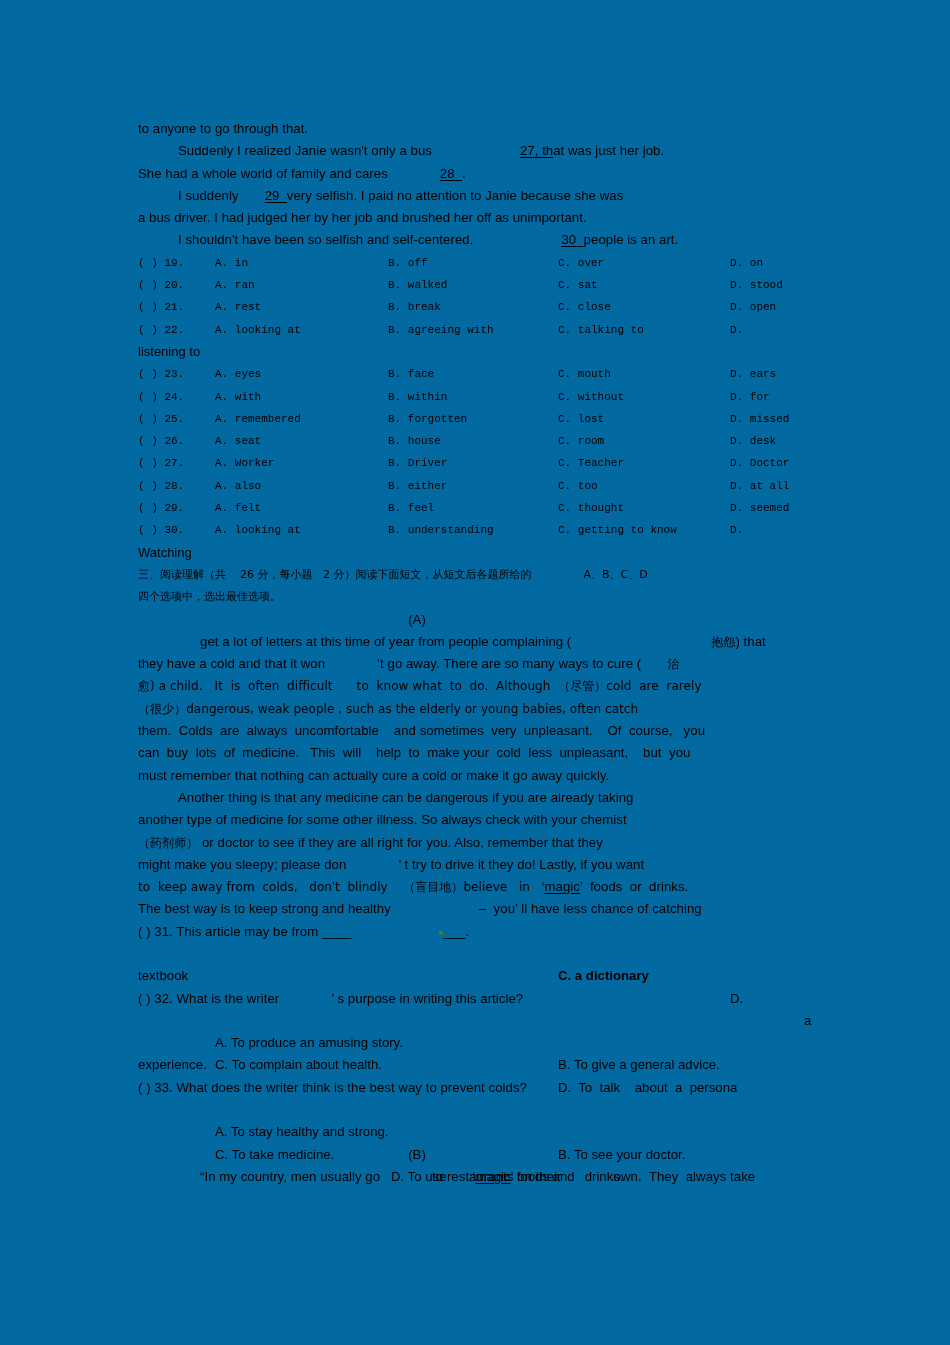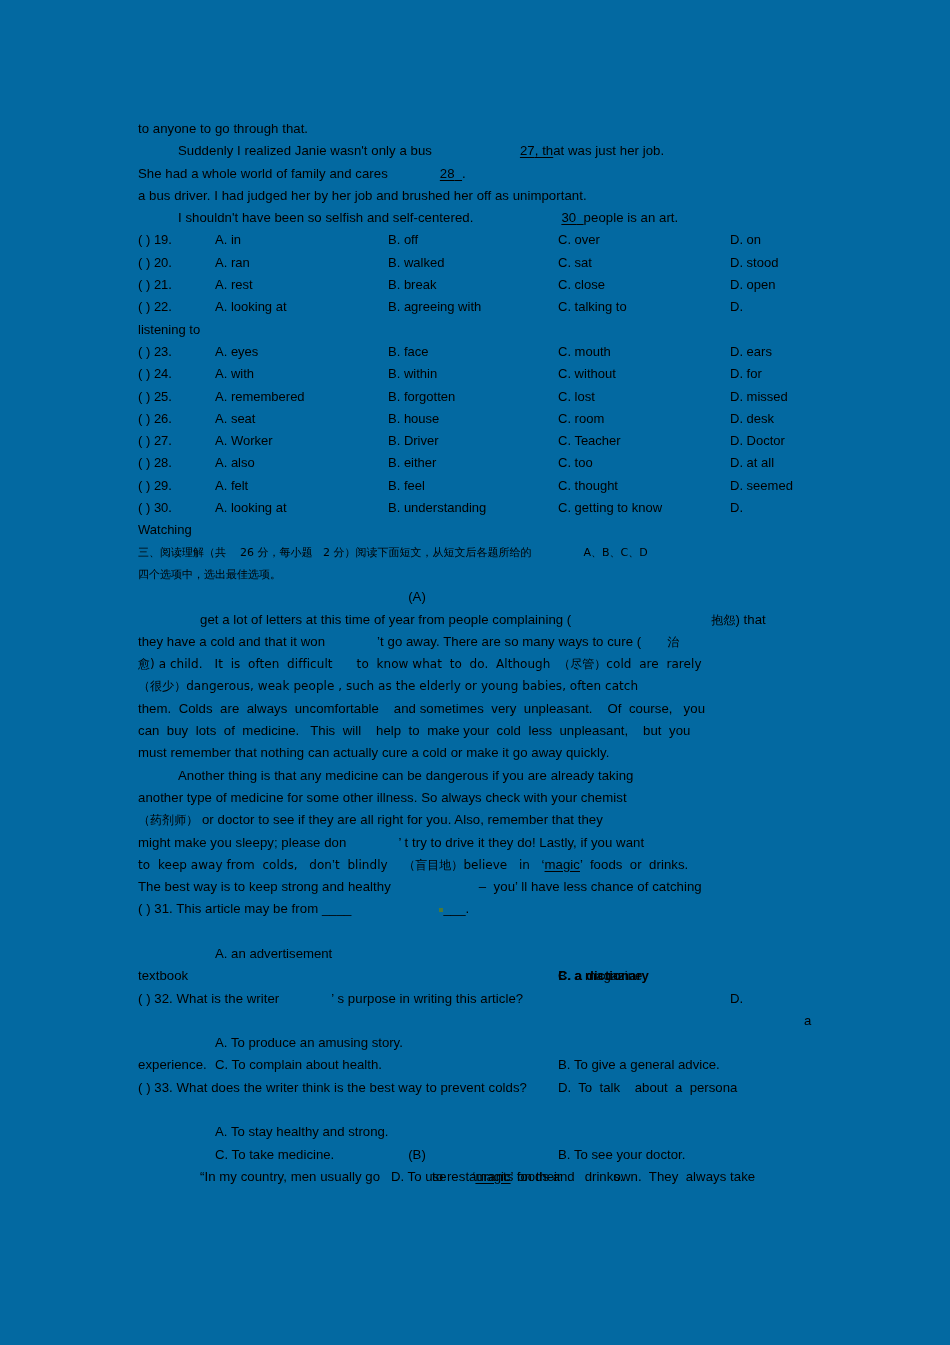--- a/index.html
+++ b/index.html
@@ -44,23 +44,24 @@
   .blank {
     text-decoration: underline;
     text-underline-offset: 2px;
   }
   .u { text-decoration: underline; text-underline-offset: 2px; }
 
   
   .mc-row {
     position: relative;
     height: 22.3px;
-    font-size: 13px;
-    line-height: 22.3px;
-    white-space: pre;
+    font-size: 11px;
+    line-height: 22.3px;
+    white-space: pre;
+    font-family: Liberation Mono, monospace;
   }
   .mc-num  { position: absolute; left: 0px; }
   .mc-a    { position: absolute; left: 77px; }
   .mc-b    { position: absolute; left: 250px; }
   .mc-c    { position: absolute; left: 420px; }
   .mc-d    { position: absolute; left: 592px; }
   .mc-wrap { font-size: 13px; line-height: 22.3px; white-space: pre; }
 
   
   .cjk {
@@ -114,20 +115,21 @@
 
 <div class="page">
   <div class="content">
 
     <div class="line"><span>to anyone to go through that.</span></div>
 
     <div class="line"><span class="indent"></span><span>Suddenly I realized Janie wasn't only a bus</span><span class="sp-xl"></span><span class="blank">27</span><span class="u">, th</span><span>at was just her job.</span></div>
 
     <div class="line"><span>She had a whole world of family and cares</span><span class="sp-lg"></span><span class="blank">28</span><span class="u">  </span><span>.</span></div>
 
+    <div class="line"><span class="indent"></span><span>I suddenly</span><span class="sp-md"></span><span class="blank">29</span><span class="u">  </span><span>very selfish. I paid no attention to Janie because she was</span></div>
 
     <div class="line"><span>a bus driver. I had judged her by her job and brushed her off as unimportant.</span></div>
 
     <div class="line"><span class="indent"></span><span>I shouldn't have been so selfish and self-centered.</span><span class="sp-xl"></span><span class="blank">30</span><span class="u">  </span><span>people is an art.</span></div>
 
     <div id="mc-list">
         <div class="mc-row"><span class="mc-num">( ) 19.</span><span class="mc-a">A. in</span><span class="mc-b">B. off</span><span class="mc-c">C. over</span><span class="mc-d">D. on</span></div>
         <div class="mc-row"><span class="mc-num">( ) 20.</span><span class="mc-a">A. ran</span><span class="mc-b">B. walked</span><span class="mc-c">C. sat</span><span class="mc-d">D. stood</span></div>
         <div class="mc-row"><span class="mc-num">( ) 21.</span><span class="mc-a">A. rest</span><span class="mc-b">B. break</span><span class="mc-c">C. close</span><span class="mc-d">D. open</span></div>
         <div class="mc-row"><span class="mc-num">( ) 22.</span><span class="mc-a">A. looking at</span><span class="mc-b">B. agreeing with</span><span class="mc-c">C. talking to</span><span class="mc-d">D.</span></div>
@@ -170,24 +172,20 @@
 
     <div class="line"><span>might make you sleepy; please don</span><span class="sp-lg"></span><span>’</span><span> </span><span>t try to drive it they do! Lastly, if you want</span></div>
 
     <div class="line"><span class="cjk">to  keep away from  colds,   don</span><span>’</span><span class="cjk">t  blindly    （盲目地）believe   in   </span><span>‘</span><span class="u">magic</span><span>’</span><span>  foods  or  drinks.</span></div>
 
     <div class="line"><span>The best way is to keep strong and healthy</span><span class="sp-xl"></span><span>–  you</span><span>’</span><span> </span><span>ll have less chance of catching</span></div>
 
 
     <div class="line"><span>( ) 31. This article may be from ____</span><span class="sp-xl"></span><span class="artifact-dot"></span><span>___.</span></div>
     <div class="q-row">
-      <span class="q-left">A. an advertisement</span>
-      <span class="q-right">B. a magazine</span>
-    </div>
-    <div class="q-row">
       <span style="position:absolute; left:420px;font-weight:bold;">C. a dictionary</span>
       <span style="position:absolute; left:592px;">D.</span>
       <span style="position:absolute; left:666px;">a</span>
     </div>
     <div class="line"><span>textbook</span></div>
 
     <div class="line"><span>( ) 32. What is the writer</span><span class="sp-lg"></span><span>’</span><span> </span><span>s purpose in writing this article?</span></div>
     <div class="q-row">
       <span class="q-left">A. To produce an amusing story.</span>
       <span class="q-right">B. To give a general advice.</span>

